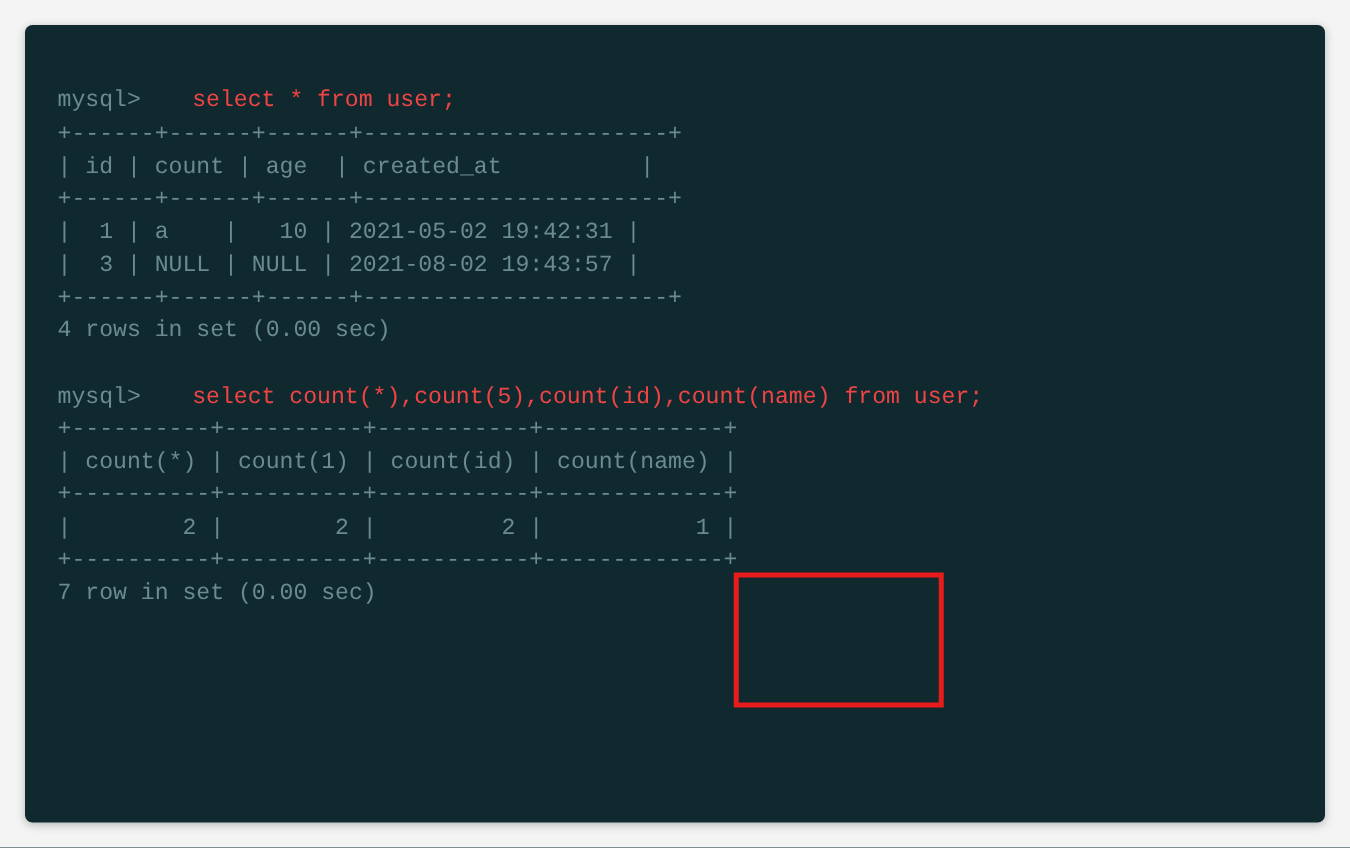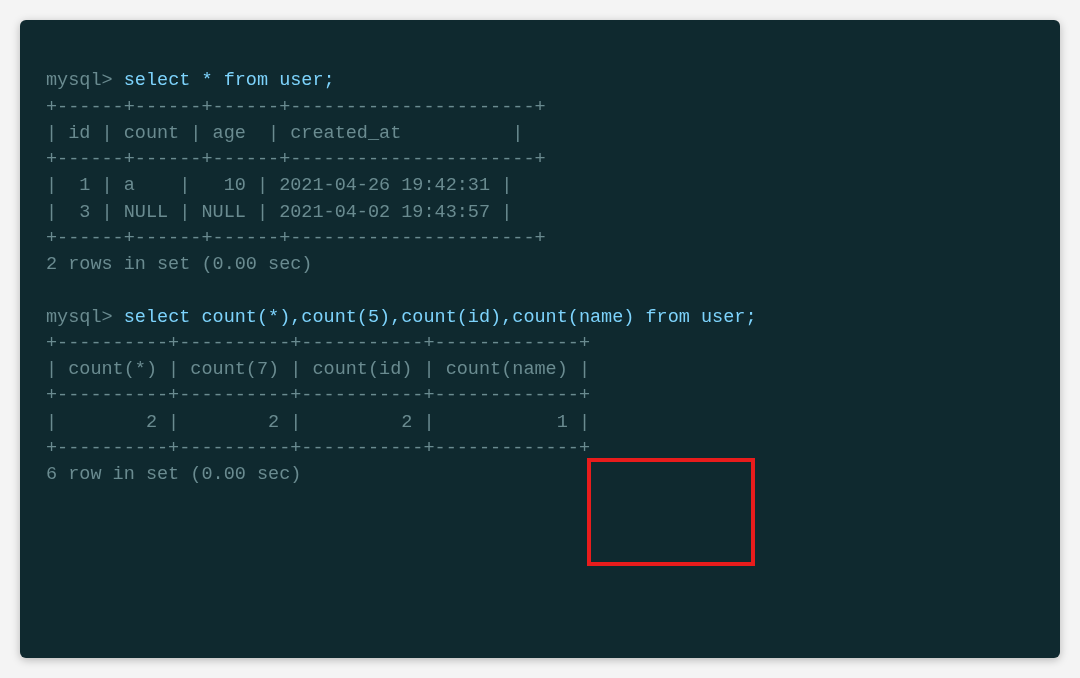--- a/index.html
+++ b/index.html
@@ -17,45 +17,45 @@
     border-radius: 6px;
     padding: 22px 26px;
     color: #6a8b90;
     font-size: 18.5px;
     line-height: 1.42;
     white-space: pre;
     box-shadow: 0 2px 8px rgba(0,0,0,0.25);
     position: relative;
     overflow: hidden;
   }
-  .keyword { color: #7dd3fc; }
+  .keyword { color: #ef4444; margin-left: 30px; }
   .highlight-box {
     position: absolute;
     border: 4px solid #e81c1c;
     left: 567px;
     top: 438px;
     width: 168px;
     height: 108px;
     pointer-events: none;
   }
 </style>
 </head>
 <body>
 
 <div class="terminal">
 <span>mysql&gt; </span><span class="keyword">select * from user;</span>
 <span>+------+------+------+----------------------+</span>
 <span>| id | count | age  | created_at          |</span>
 <span>+------+------+------+----------------------+</span>
-<span>|  1 | a    |   10 | 2021-04-26 19:42:31 |</span>
-<span>|  3 | NULL | NULL | 2021-04-02 19:43:57 |</span>
+<span>|  1 | a    |   10 | 2021-05-02 19:42:31 |</span>
+<span>|  3 | NULL | NULL | 2021-08-02 19:43:57 |</span>
 <span>+------+------+------+----------------------+</span>
-<span>2 rows in set (0.00 sec)</span>
+<span>4 rows in set (0.00 sec)</span>
 
 <span>mysql&gt; </span><span class="keyword">select count(*),count(5),count(id),count(name) from user;</span>
 <span>+----------+----------+-----------+-------------+</span>
-<span>| count(*) | count(7) | count(id) | count(name) |</span>
+<span>| count(*) | count(1) | count(id) | count(name) |</span>
 <span>+----------+----------+-----------+-------------+</span>
 <span>|        2 |        2 |         2 |           1 |</span>
 <span>+----------+----------+-----------+-------------+</span>
-<span>6 row in set (0.00 sec)</span>
+<span>7 row in set (0.00 sec)</span>
 <div class="highlight-box"></div>
 </div>
 
 </body></html>

